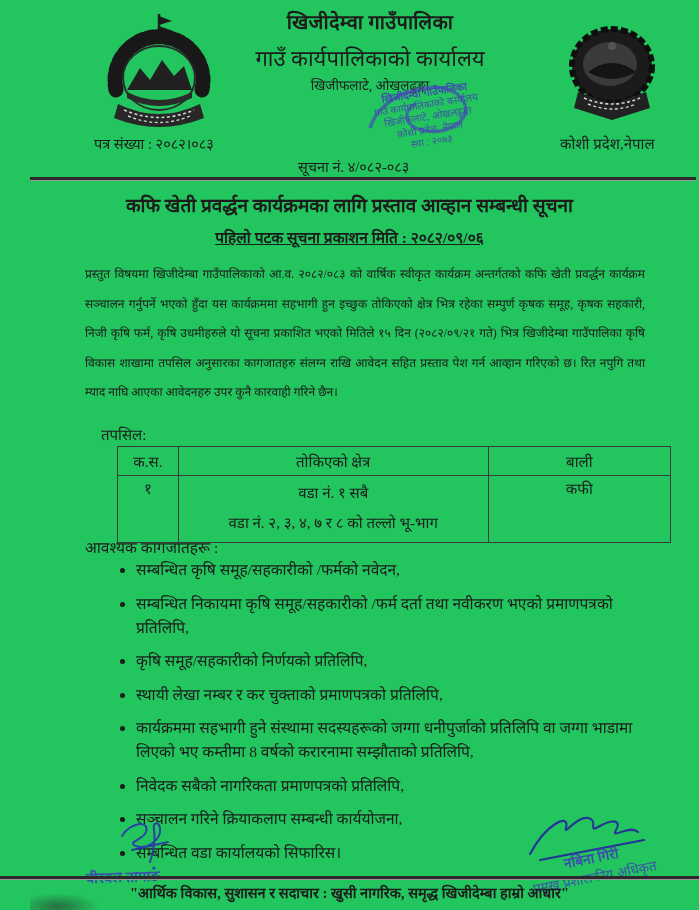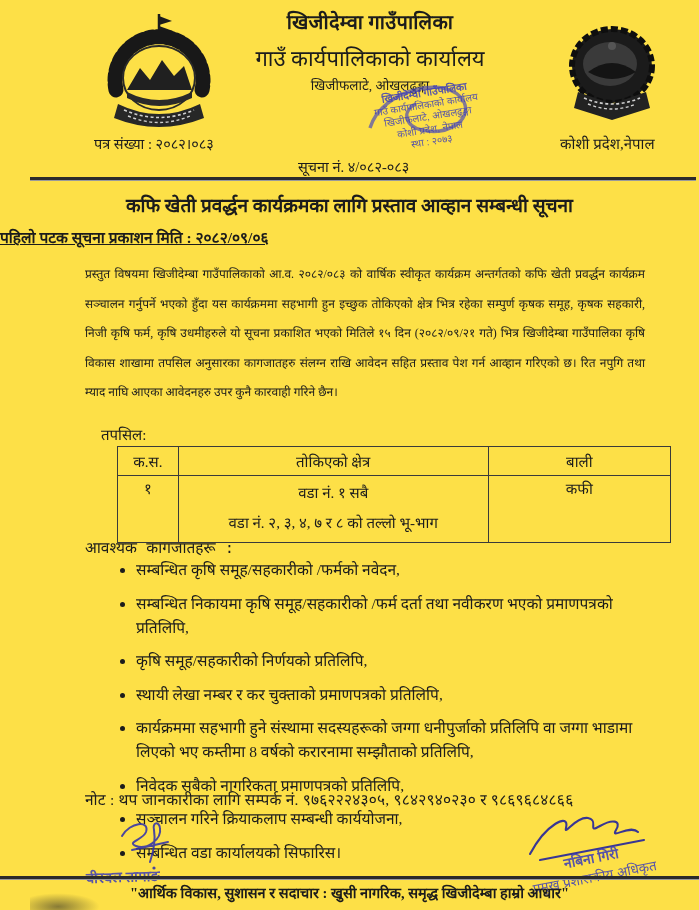--- a/index.html
+++ b/index.html
@@ -1,18 +1,18 @@
 <!DOCTYPE html>
 <html><head>
 <meta charset="utf-8">
 <style>
   html,body{margin:0;padding:0;background:#e8e8e6;}
   .page{
     position:relative;width:699px;height:910px;margin:0 auto;
-    background:#fde047;overflow:hidden;color:#1c1c1c;
+    background:#22c55e;overflow:hidden;color:#1c1c1c;
     font-family:"Liberation Serif","DejaVu Serif",serif;
   }
   
   .emblem-left{position:absolute;left:102px;top:12px;width:114px;height:124px;}
   .emblem-right{position:absolute;left:566px;top:26px;width:92px;height:96px;}
   .header-center{position:absolute;left:205px;top:8px;width:330px;text-align:center;}
   .org-name{font-size:20px;font-weight:bold;letter-spacing:.3px;}
   .office-name{font-size:22px;margin-top:7px;}
   .dept-name{font-size:19px;margin-top:9px;}
   .addr{font-size:13.5px;margin-top:4px;}
@@ -24,37 +24,37 @@
     position:absolute;left:328px;top:86px;width:200px;text-align:center;
     transform:rotate(-9deg);color:#4343b4;opacity:.88;line-height:12.5px;
     font-family:"Liberation Sans","DejaVu Sans",sans-serif;
   }
   .stamp .s1{font-size:10.5px;font-weight:bold;}
   .stamp .s2{font-size:10px;}
   .stamp-swirl{position:absolute;left:352px;top:80px;opacity:.85;}
   .rule-top{position:absolute;left:30px;width:666px;top:177px;border-top:3px solid #2c2c2c;box-shadow:0 1px 0 #9a9a9a;}
   
   .title{position:absolute;left:0;top:192px;width:699px;text-align:center;font-size:19px;font-weight:bold;}
-  .subtitle{position:absolute;left:0;top:226px;width:699px;font-size:15.5px;font-weight:bold;text-decoration:underline;}
+  .subtitle{position:absolute;left:0;top:226px;width:699px;text-align:center;font-size:15.5px;font-weight:bold;text-decoration:underline;}
   
   .body-par{position:absolute;left:85px;top:260px;width:560px;font-size:12px;line-height:29.5px;text-align:justify;}
   .tapasil{position:absolute;left:85px;top:424px;font-size:15px;margin-left:16px;}
   table.sched{position:absolute;left:88px;top:446px;width:554px;border-collapse:collapse;font-size:15px;margin-left:29px;}
   table.sched th,table.sched td{border:1.5px solid #3a3a3a;text-align:center;padding:2px 4px;}
   table.sched th{font-weight:normal;height:24px;}
   .col-sn{width:60px;}
   .col-area{width:306px;}
   .col-crop{width:180px;}
   td.cell-sn{vertical-align:top;padding-top:6px;}
   td.cell-area{vertical-align:top;}
   .area-l1{padding:4px 0 10px 0;text-align:center;}
   .area-l2{padding-bottom:8px;}
   td.cell-crop{vertical-align:top;padding-top:6px;}
   
-  .docs-head{position:absolute;left:85px;top:536px;font-size:15.5px;font-family:Liberation Mono, monospace;}
+  .docs-head{position:absolute;left:85px;top:536px;font-size:15.5px;}
   ul.docs{position:absolute;left:118px;top:558px;width:528px;margin:0;padding:0 0 0 18px;font-size:15.5px;line-height:24px;}
   ul.docs li{margin-bottom:9.5px;}
   .note-line{position:absolute;left:85px;top:788px;font-size:15.5px;letter-spacing:.2px;}
   
   .sig-left-svg{position:absolute;left:116px;top:816px;}
   .sig-left-name{
     position:absolute;left:86px;top:866px;font-size:14.5px;font-weight:bold;
     color:#3c3cb8;transform:rotate(-2deg);opacity:.85;
     font-family:"Liberation Sans","DejaVu Sans",sans-serif;
   }
@@ -163,21 +163,20 @@
     <li>सम्बन्धित कृषि समूह/सहकारीको /फर्मको नवेदन,</li>
     <li>सम्बन्धित निकायमा कृषि समूह/सहकारीको /फर्म दर्ता तथा नवीकरण भएको प्रमाणपत्रको प्रतिलिपि,</li>
     <li>कृषि समूह/सहकारीको निर्णयको प्रतिलिपि,</li>
     <li>स्थायी लेखा नम्बर र कर चुक्ताको प्रमाणपत्रको प्रतिलिपि,</li>
     <li>कार्यक्रममा सहभागी हुने संस्थामा सदस्यहरूको जग्गा धनीपुर्जाको प्रतिलिपि वा जग्गा भाडामा लिएको भए कम्तीमा 8 वर्षको करारनामा सम्झौताको प्रतिलिपि,</li>
     <li>निवेदक सबैको नागरिकता प्रमाणपत्रको प्रतिलिपि,</li>
     <li>सञ्चालन गरिने क्रियाकलाप सम्बन्धी कार्ययोजना,</li>
     <li>सम्बन्धित वडा कार्यालयको सिफारिस।</li>
   </ul>
 
-  <div class="note-line">नोट : थप जानकारीका लागि सम्पर्क नं. ९७६२२२४३०५, ९८४२९४०२३० र ९८६९६८४८६६</div>
 
   <div class="sig-left-svg">
     <svg width="70" height="56" viewBox="0 0 70 56">
       <path d="M6,20 C14,6 34,4 30,16 C27,24 10,26 20,30 C30,34 46,24 44,12 C43,5 36,6 38,14 C40,26 36,40 34,46 M16,34 L52,26" fill="none" stroke="#2c2cae" stroke-width="2" stroke-linecap="round" opacity="0.85"></path>
       <circle cx="38" cy="52" r="1.6" fill="#2c2cae" opacity="0.85"></circle>
     </svg>
   </div>
   <div class="sig-left-name">वीरबल तामाङ</div>
 
   <div class="sig-right-svg">

